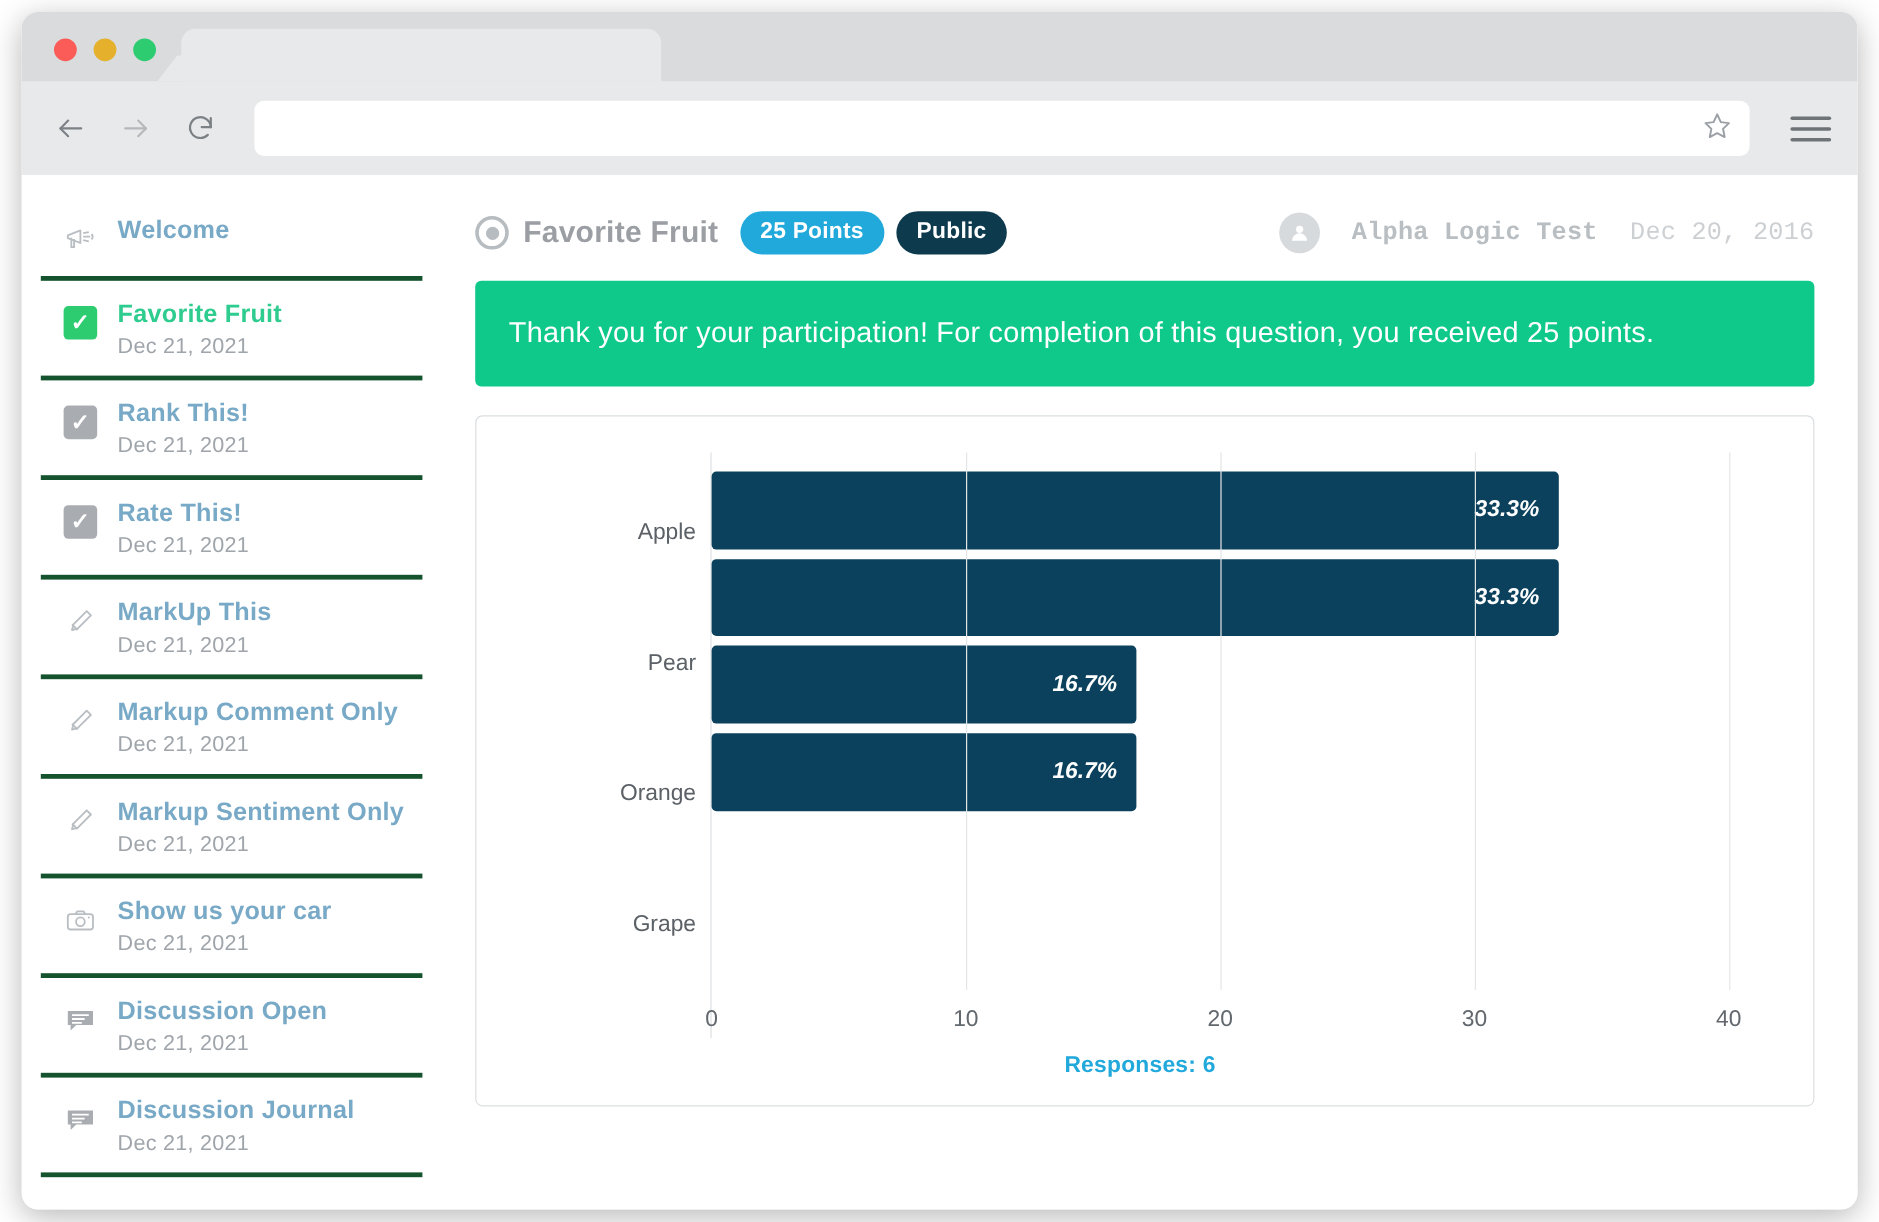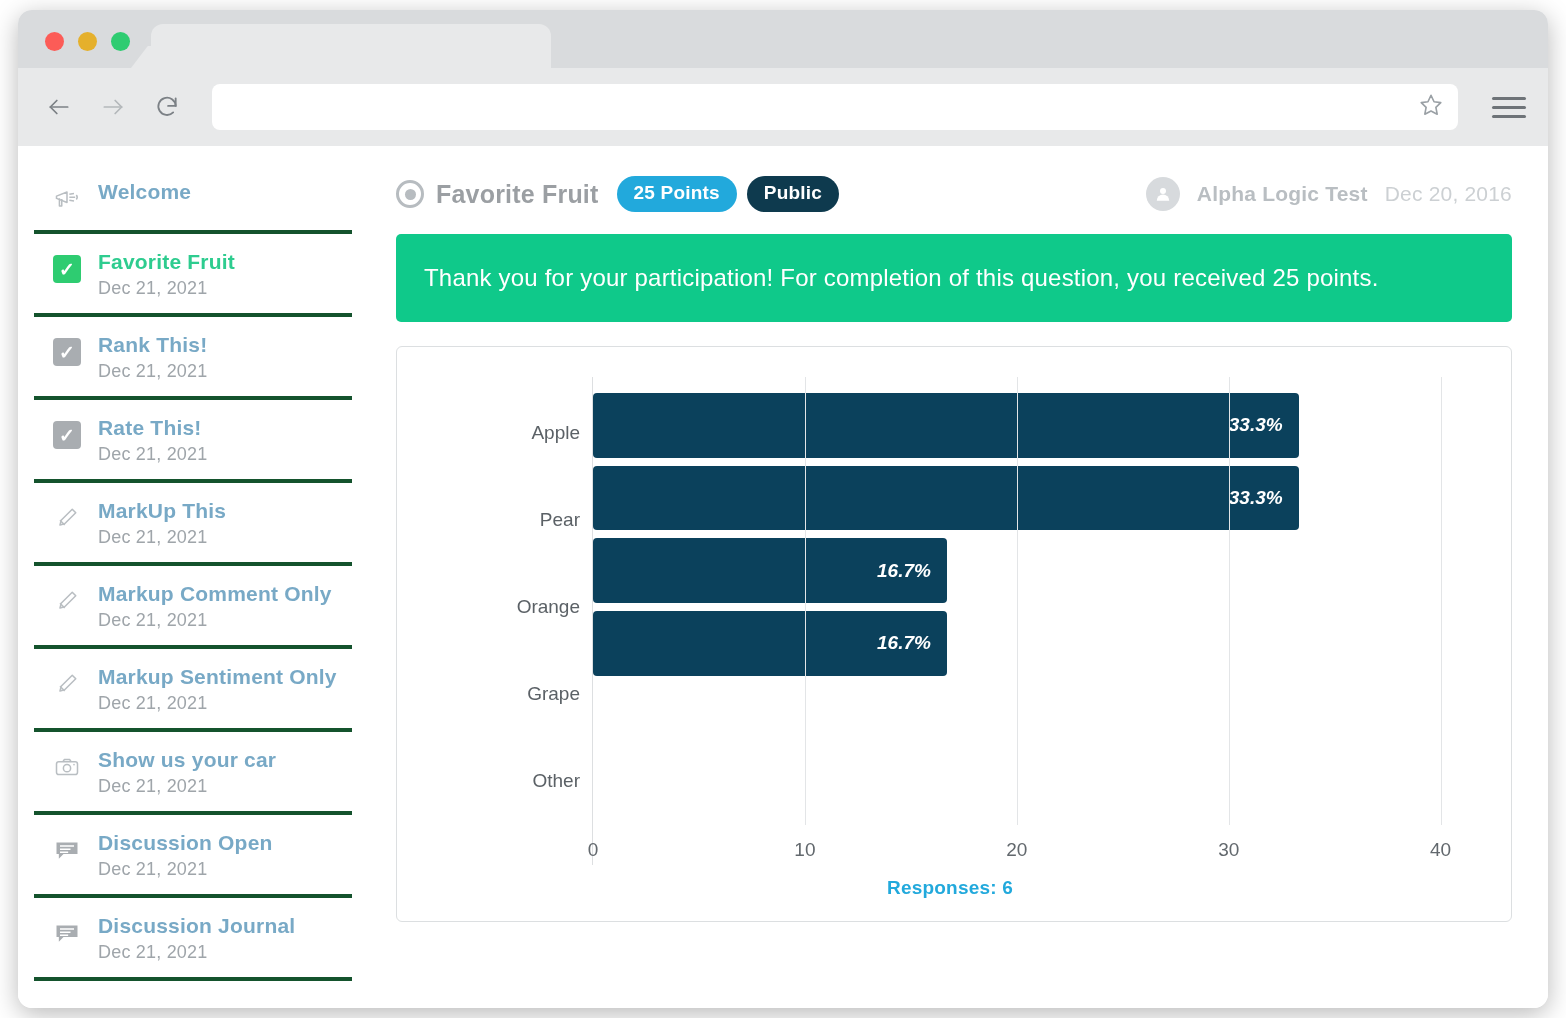--- a/index.html
+++ b/index.html
@@ -151,21 +151,21 @@
     padding: 6px 17px 8px;
     font-size: 19px; font-weight: bold;
     color: #ffffff; letter-spacing: .2px;
     white-space: nowrap;
   }
   .pill.points { background: #22a9dc; margin-right: 10px; }
   .pill.public { background: #0e3a4e; }
 
   .head-right {
     margin-left: auto;
-    display: flex; align-items: center; gap: 17px;
+    display: flex; align-items: center; gap: 27px; font-family: Liberation Mono, monospace;
   }
   .avatar {
     width: 34px; height: 34px; border-radius: 50%;
     background: #d7dadd;
     display: flex; align-items: center; justify-content: center;
     color: #ffffff;
   }
   .owner-name { font-size: 21px; font-weight: bold; color: #b9bec2; letter-spacing: .2px; }
   .owner-date { font-size: 21px; color: #ccd0d3; letter-spacing: .2px; }
 
@@ -447,21 +447,20 @@
         <span>Thank you for your participation! For completion of this question, you received 25 points.</span>
       </div>
 
       <div class="chart-card">
         <div class="chart-area">
           <div class="cat-col" id="catcol">
               <div class="cat-label">Apple</div>
               <div class="cat-label">Pear</div>
               <div class="cat-label">Orange</div>
               <div class="cat-label">Grape</div>
-              <div class="cat-label">Other</div>
             </div>
           <div class="plot" id="plot">
             <div class="bars" id="bars">
                 <div class="bar-row">
                   <div class="bar" style="width: 79.2857%;">
                     <span>33.3%</span>
                   </div>
                 </div>
                 <div class="bar-row">
                   <div class="bar" style="width: 79.2857%;">

